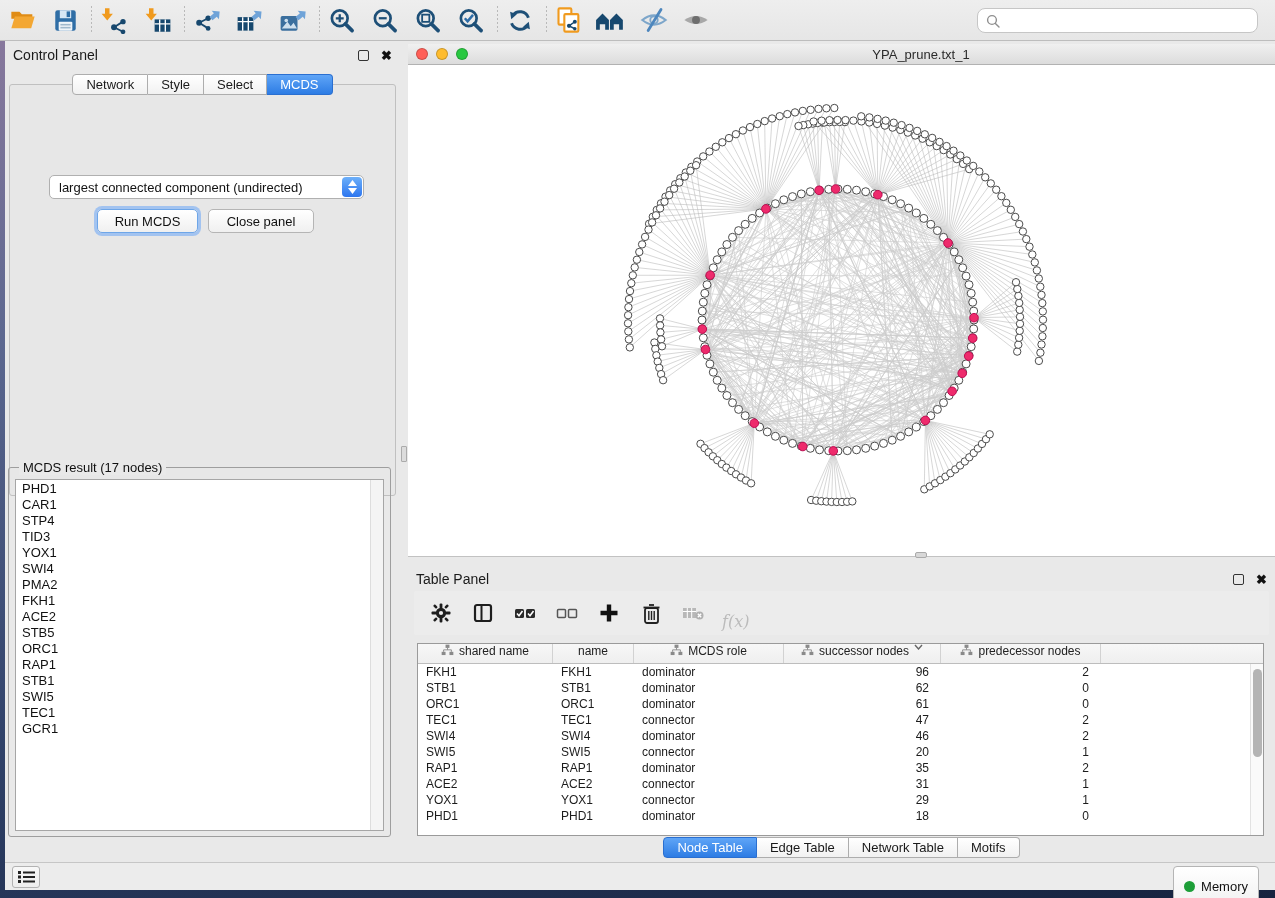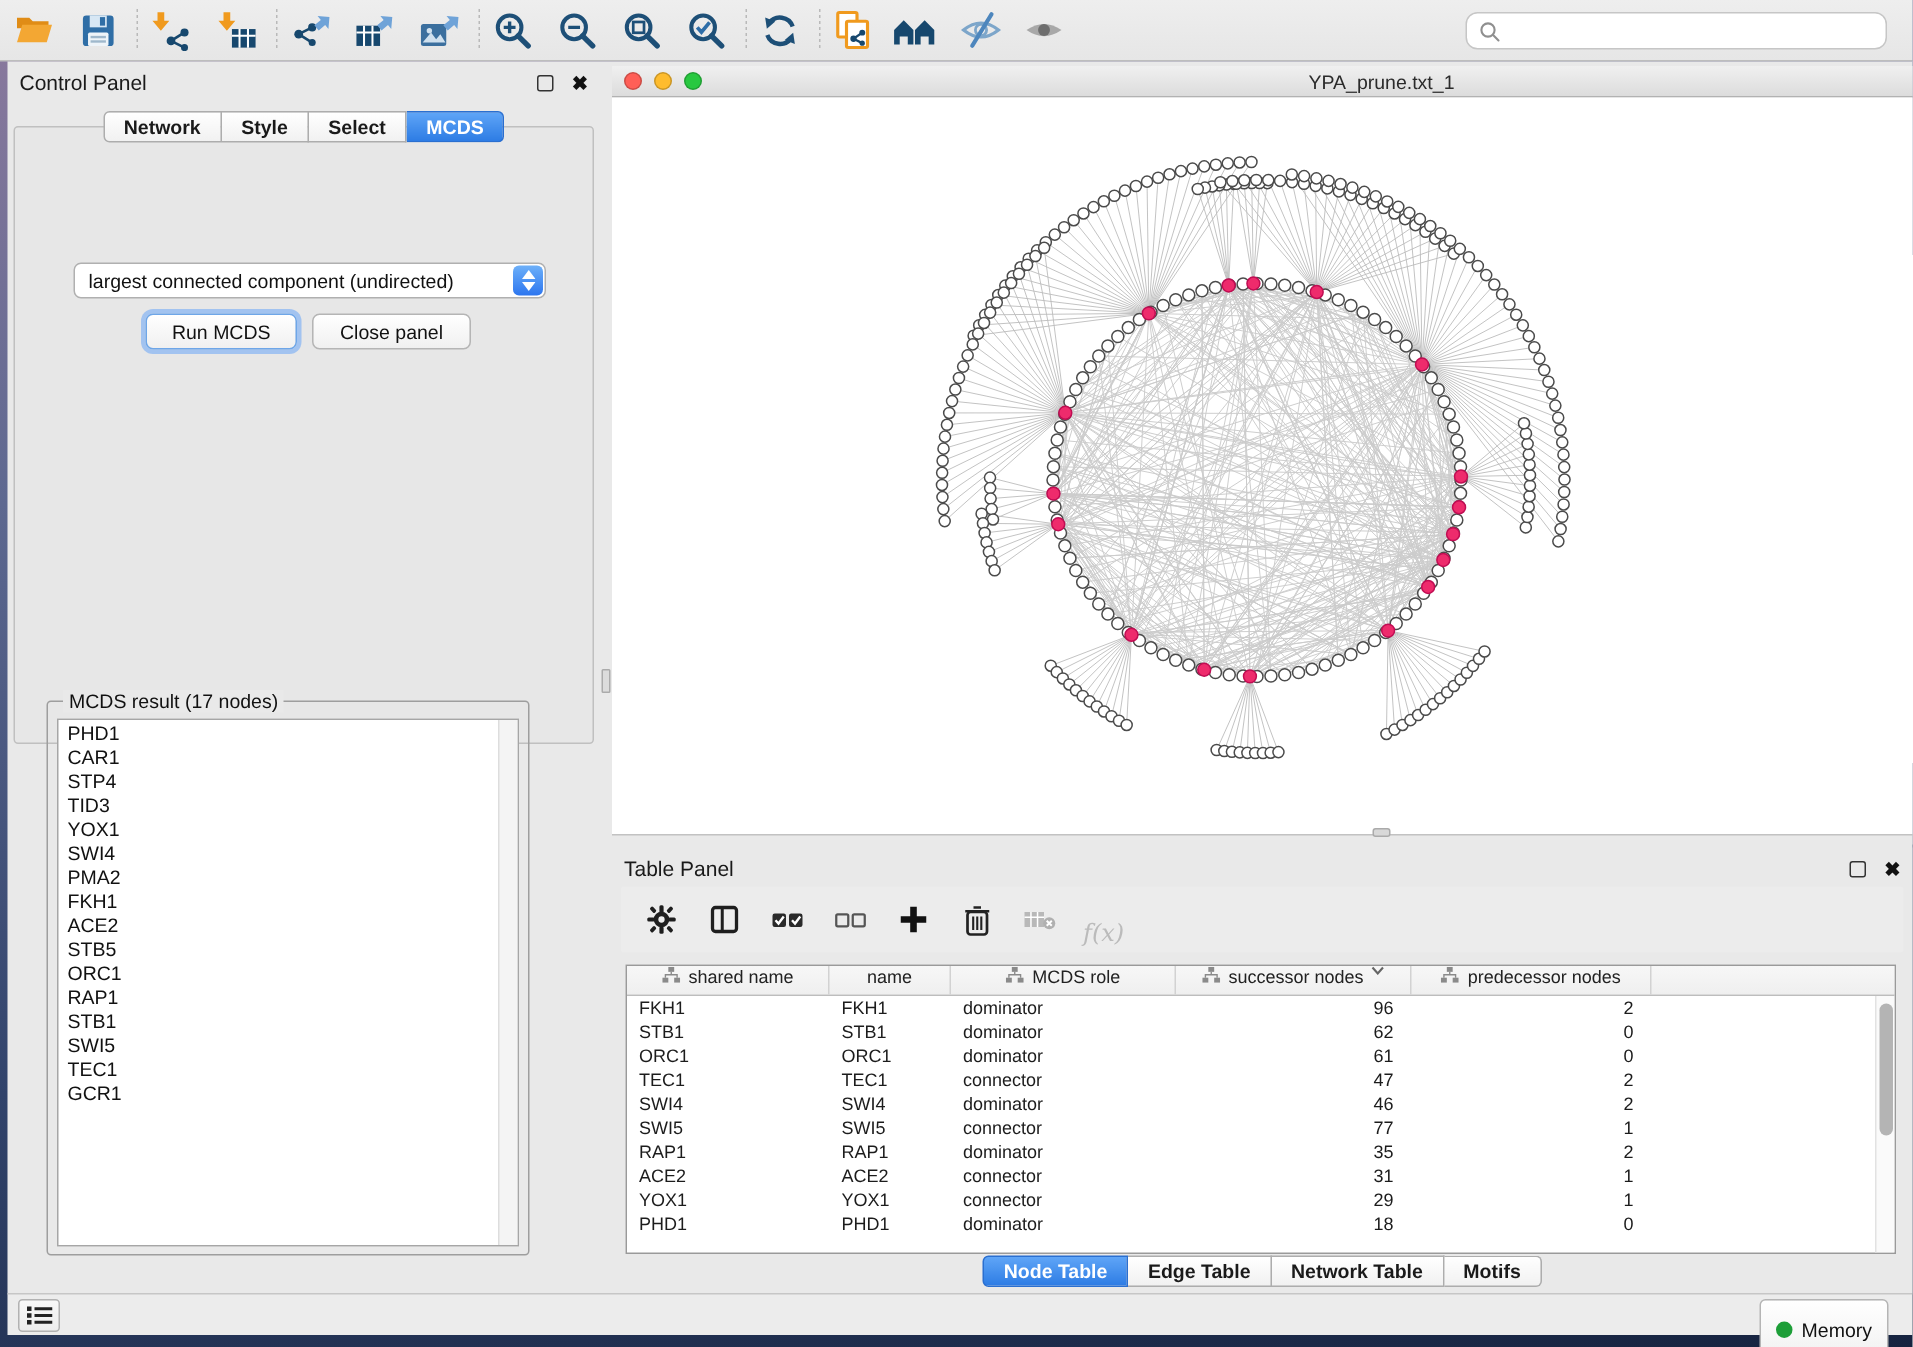--- a/index.html
+++ b/index.html
@@ -24,41 +24,41 @@
 
   
   .control-panel { position:absolute; left:5px; top:41px; width:395px; height:821px;
     background:#e9e9e9; }
   .panel-head { height:24px; display:flex; align-items:center; padding:0 8px; }
   .panel-title { font-size:14px; color:#1a1a1a; flex:1; padding-top:4px;}
   .win-float { width:11px; height:11px; border:1.5px solid #333; border-radius:2px; margin-right:12px; margin-top:4px;}
   .win-close { font-size:13px; font-weight:bold; color:#111; line-height:11px; margin-top:4px;}
   .ctab-row { position:absolute; left:0; top:33px; width:100%; display:flex; justify-content:center; z-index:3; }
   .tab { height:21px; line-height:19px; padding:0 13px; font-size:13px; color:#1a1a1a;
-    background:linear-gradient(#ffffff,#f1f1f1); border:1px solid #adadad; border-left:none;font-weight:bold; }
+    background:linear-gradient(#ffffff,#f1f1f1); border:1px solid #adadad; border-left:none; }
   .tab:first-child { border-left:1px solid #adadad; border-radius:4px 0 0 4px; }
   .tab:last-child { border-radius:0 4px 4px 0; }
   .tab.active { background:linear-gradient(#5fa5f7,#2d7ce4); color:#fff; border-color:#2a6fd0; }
   .ctab-content { position:absolute; left:4px; top:43px; width:387px; height:412px;
     background:#e7e7e7; border:1px solid #c0c0c0; border-radius:3px; }
   .opt-label { position:absolute; top:70px; width:100%; text-align:center; font-size:13px; color:#111; }
   .combo { position:absolute; left:39px; top:90px; width:315px; height:24px; background:#fff;
     border:1px solid #b0b0b0; border-radius:5px; display:flex; align-items:center;
     font-size:13px; color:#111; padding-left:9px; }
   .combo .stepper { position:absolute; right:1px; top:1px; width:20px; height:20px;
     background:linear-gradient(#6db0f9,#2d76ef); border-radius:4px;
     display:flex; flex-direction:column; align-items:center; justify-content:center; gap:2px; }
   .btn { height:24px; border:1px solid #b5b5b5; border-radius:5px;
     background:linear-gradient(#ffffff,#f0f0f0); font-size:13px; color:#111;
     font-family:"Liberation Sans",sans-serif; }
   .run-btn { position:absolute; left:87px; top:124px; width:101px;
     border-color:#6ea6e8; box-shadow:0 0 0 3px rgba(106,165,247,.55); }
   .closep-btn { position:absolute; left:198px; top:124px; width:106px; }
-  .result-group { position:absolute; left:3px; top:426px; width:322px; height:370px;
-    border:1px solid #9e9e9e; border-radius:3px;margin-left:23px; }
+  .result-group { position:absolute; left:3px; top:426px; width:383px; height:370px;
+    border:1px solid #9e9e9e; border-radius:3px; }
   .result-legend { position:absolute; left:10px; top:-8px; background:#e9e9e9;
     padding:0 4px; font-size:13px; color:#111; }
   .result-list { position:absolute; left:6px; top:11px; right:6px; bottom:5px;
     background:#fff; border:1px solid #a6a6a6; overflow:hidden; }
   .result-scroll { position:absolute; top:0; right:0; bottom:0; width:13px;
     background:#f4f4f4; border-left:1px solid #ddd; }
   .list-item { font-size:13px; line-height:16px; padding-left:6px; color:#111; }
 
   
   .v-splitter { position:absolute; left:400px; top:41px; width:8px; height:821px; background:#e9e9e9; }
@@ -1429,21 +1429,21 @@
           <div class="td">SWI4</div>
           <div class="td">dominator</div>
           <div class="td num">46</div>
           <div class="td num">2</div>
           <div></div>
         </div>
         <div class="t-row">
           <div class="td">SWI5</div>
           <div class="td">SWI5</div>
           <div class="td">connector</div>
-          <div class="td num">77</div>
+          <div class="td num">20</div>
           <div class="td num">1</div>
           <div></div>
         </div>
         <div class="t-row">
           <div class="td">RAP1</div>
           <div class="td">RAP1</div>
           <div class="td">dominator</div>
           <div class="td num">35</div>
           <div class="td num">2</div>
           <div></div>

